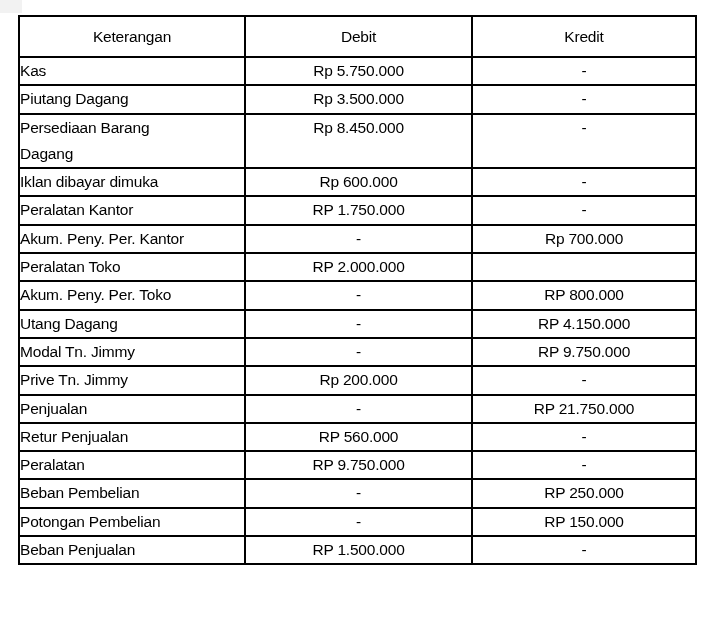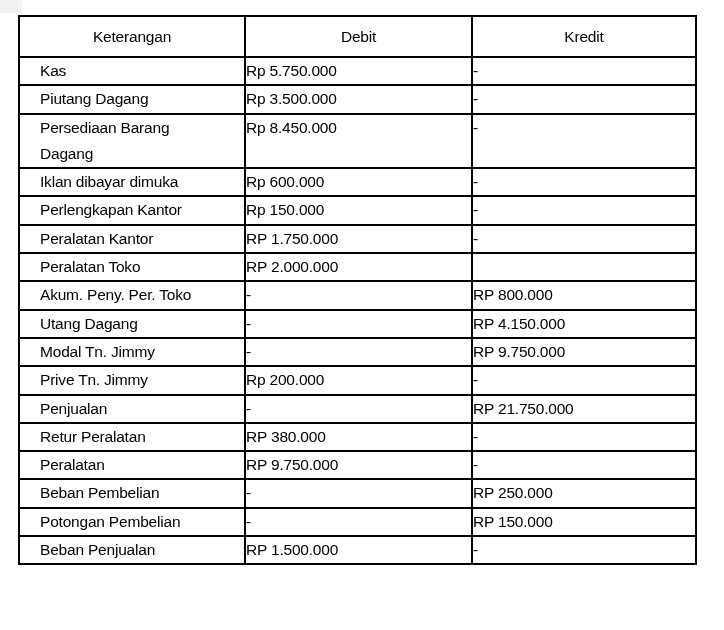--- a/index.html
+++ b/index.html
@@ -42,26 +42,26 @@
     text-align: center;
     vertical-align: middle;
   }
   table.trial-balance td {
     vertical-align: top;
     line-height: 26.3px;
     height: 26.3px;
   }
   td.cell-keterangan {
     text-align: left;
-    padding-left: 20px;
+    padding-left: 0;
     white-space: pre-line;
   }
   td.cell-debit,
   td.cell-kredit {
-    text-align: left;
+    text-align: center;
   }
 </style>
 </head>
 <body>
 
 <div class="screen-artifact"></div>
 
 <table class="trial-balance">
   <colgroup>
     <col class="c1">
@@ -91,28 +91,28 @@
 Dagang</td>
     <td class="cell-debit">Rp 8.450.000</td>
     <td class="cell-kredit">-</td>
   </tr>
       <tr>
     <td class="cell-keterangan">Iklan dibayar dimuka</td>
     <td class="cell-debit">Rp 600.000</td>
     <td class="cell-kredit">-</td>
   </tr>
       <tr>
-    <td class="cell-keterangan">Perlengkapan Kantor</td>
-    <td class="cell-debit">Rp 150.000</td>
+    <td class="cell-keterangan">Peralatan Kantor</td>
+    <td class="cell-debit">RP 1.750.000</td>
     <td class="cell-kredit">-</td>
   </tr>
       <tr>
-    <td class="cell-keterangan">Peralatan Kantor</td>
-    <td class="cell-debit">RP 1.750.000</td>
-    <td class="cell-kredit">-</td>
+    <td class="cell-keterangan">Akum. Peny. Per. Kantor</td>
+    <td class="cell-debit">-</td>
+    <td class="cell-kredit">Rp 700.000</td>
   </tr>
       <tr>
     <td class="cell-keterangan">Peralatan Toko</td>
     <td class="cell-debit">RP 2.000.000</td>
     <td class="cell-kredit"></td>
   </tr>
       <tr>
     <td class="cell-keterangan">Akum. Peny. Per. Toko</td>
     <td class="cell-debit">-</td>
     <td class="cell-kredit">RP 800.000</td>
@@ -131,22 +131,22 @@
     <td class="cell-keterangan">Prive Tn. Jimmy</td>
     <td class="cell-debit">Rp 200.000</td>
     <td class="cell-kredit">-</td>
   </tr>
       <tr>
     <td class="cell-keterangan">Penjualan</td>
     <td class="cell-debit">-</td>
     <td class="cell-kredit">RP 21.750.000</td>
   </tr>
       <tr>
-    <td class="cell-keterangan">Retur Peralatan</td>
-    <td class="cell-debit">RP 380.000</td>
+    <td class="cell-keterangan">Retur Penjualan</td>
+    <td class="cell-debit">RP 560.000</td>
     <td class="cell-kredit">-</td>
   </tr>
       <tr>
     <td class="cell-keterangan">Peralatan</td>
     <td class="cell-debit">RP 9.750.000</td>
     <td class="cell-kredit">-</td>
   </tr>
       <tr>
     <td class="cell-keterangan">Beban Pembelian</td>
     <td class="cell-debit">-</td>

